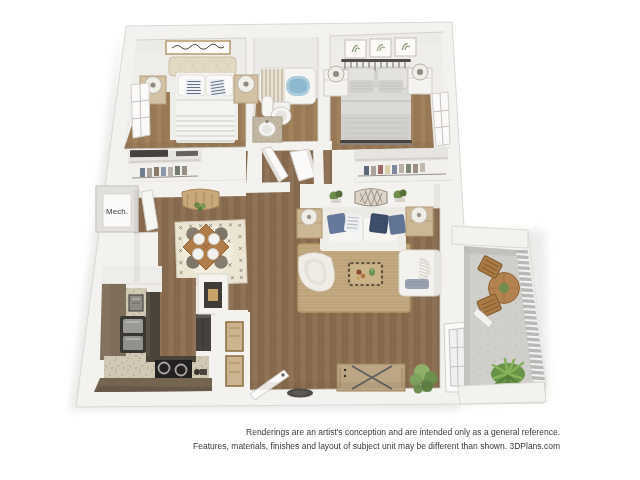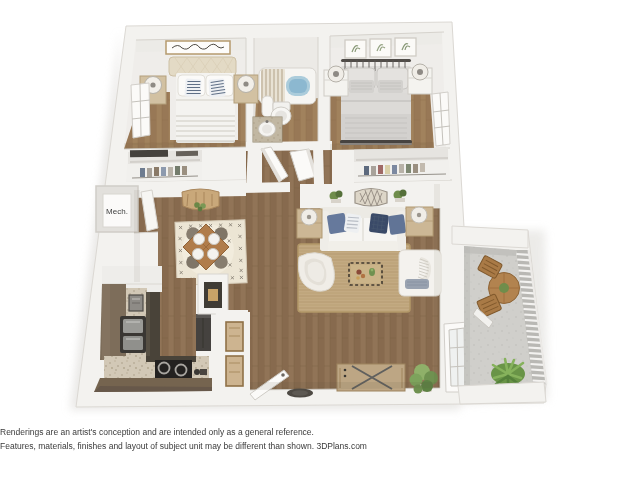--- a/index.html
+++ b/index.html
@@ -1,16 +1,16 @@
 <!DOCTYPE html>
 <html><head>
 <meta charset="utf-8">
 <style>
 html,body{margin:0;padding:0;background:#ffffff;width:640px;height:480px;overflow:hidden;}
-.cap{position:absolute;left:0;top:425px;width:560px;text-align:left;
+.cap{position:absolute;left:0;top:425px;width:560px;text-align:right;
 font-family:"Liberation Sans",sans-serif;font-size:8.5px;color:#3a3a3a;line-height:14px;}
 </style>
 </head>
 <body>
 <svg width="640" height="480" viewBox="0 0 640 480" xmlns="http://www.w3.org/2000/svg">
 <defs>
 <pattern id="wood1" width="12" height="44" patternUnits="userSpaceOnUse">
   <rect width="12" height="44" fill="#9d7d59"></rect>
   <rect x="0" width="6" height="44" fill="#a1825d"></rect>
   <rect x="6" width="6" height="44" fill="#987856"></rect>

